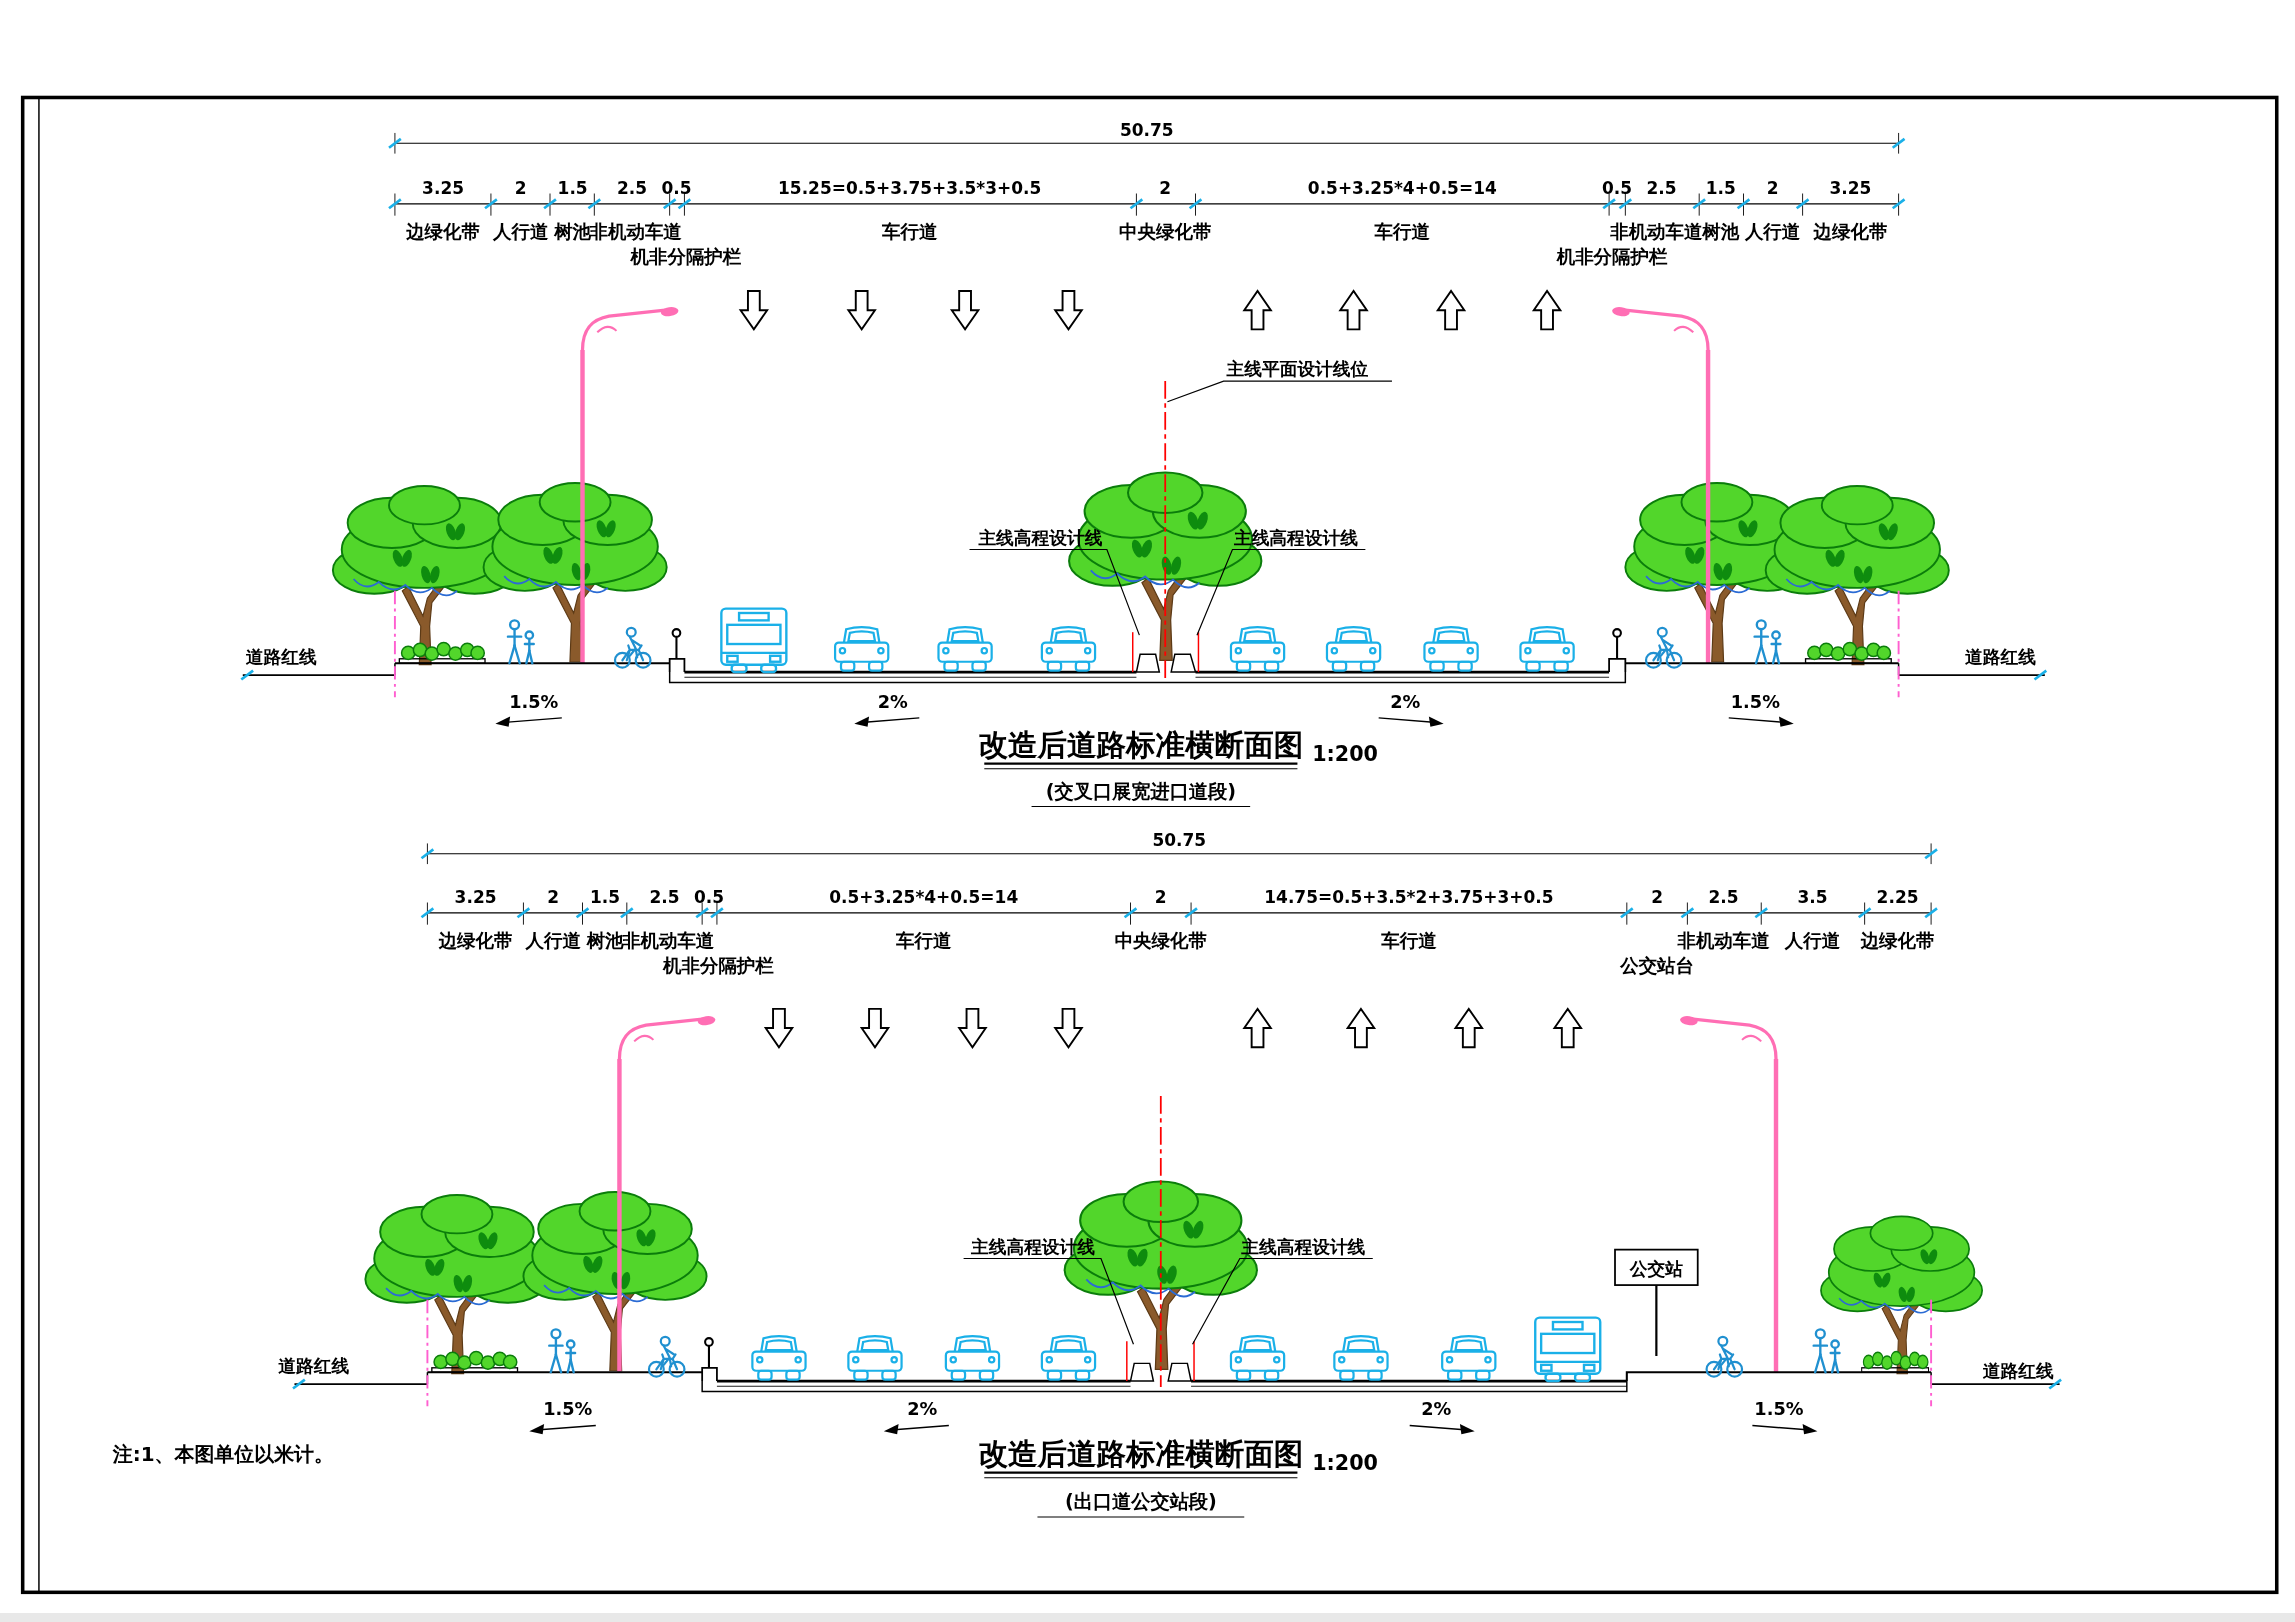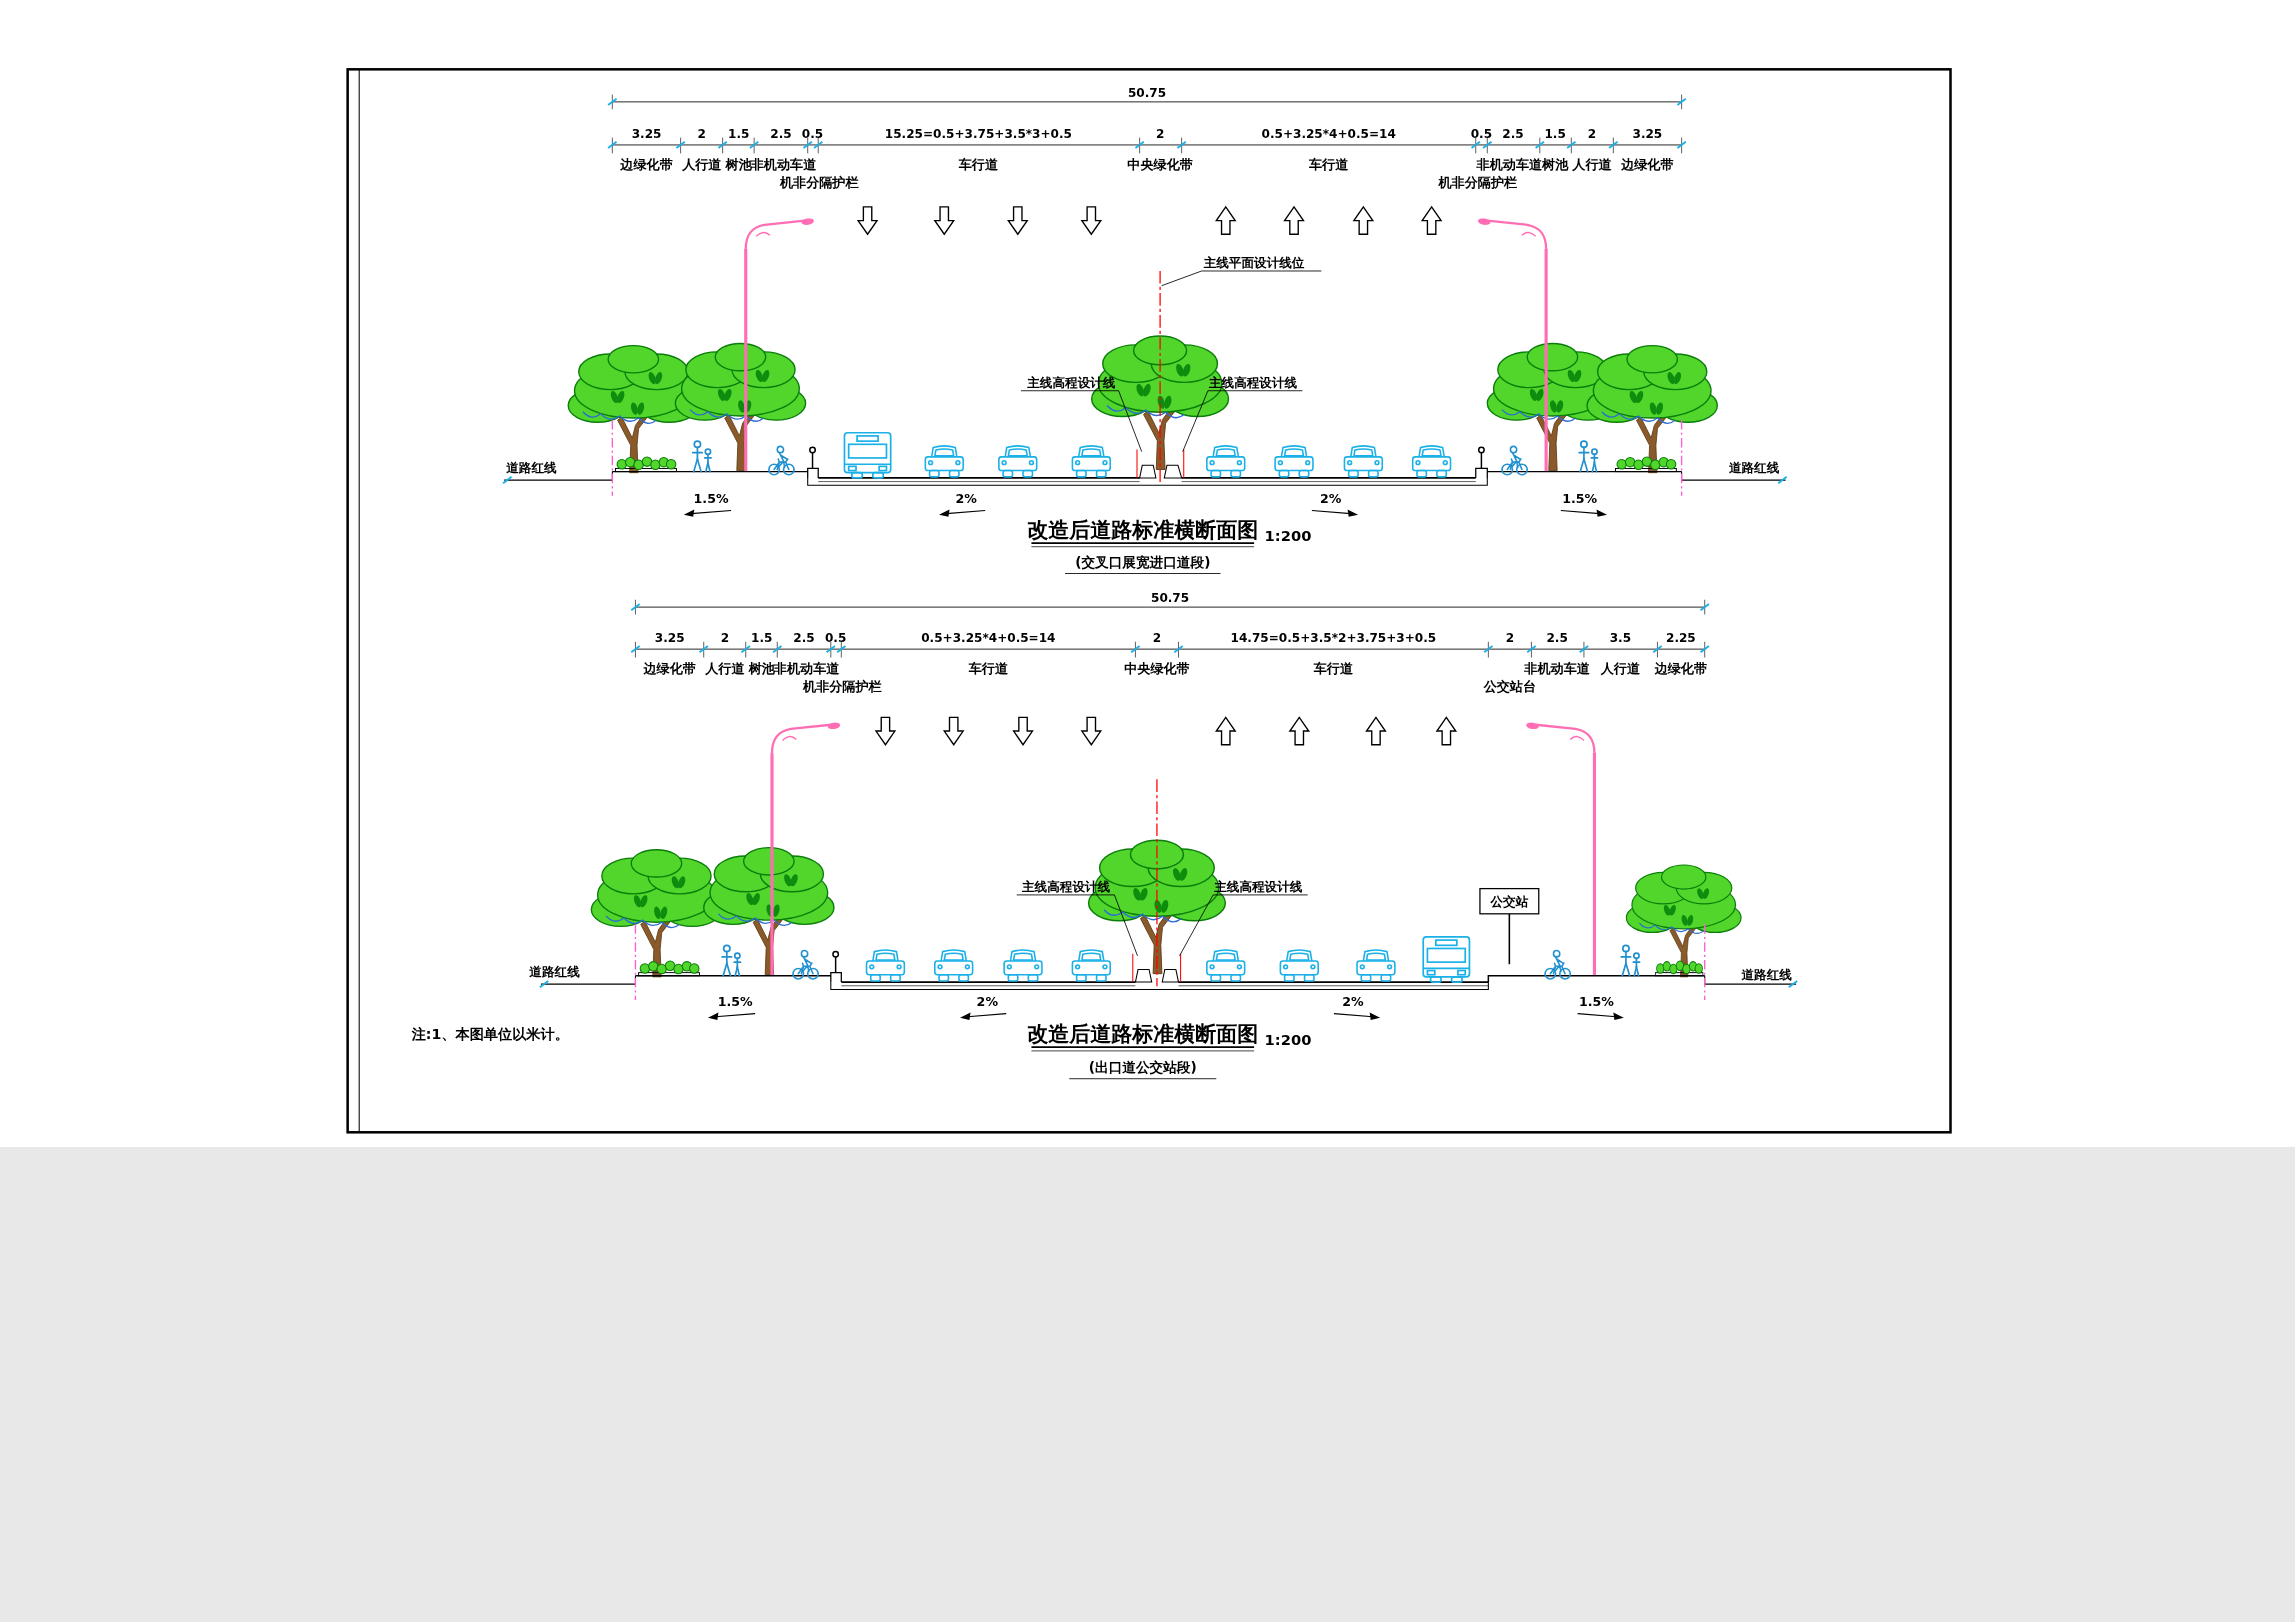--- a/index.html
+++ b/index.html
@@ -1,16 +1,16 @@
 <!DOCTYPE html>
 <html style="font-size:7.4px"><head>
 <meta charset="utf-8">
 <style>
   html,body{margin:0;padding:0;background:#e8e8e8;}
-  .sheet{width:2295px;height:1147px;background:#ffffff;position:relative;}
+  .sheet{width:2295px;height:1613px;background:#ffffff;position:relative;}
   svg{display:block;width:100%;height:100%;}
   text{font-family:"DejaVu Sans",sans-serif;fill:#000;}
   .dim{font-size:11.5px;font-weight:bold;}
   .lbl{font-size:12.5px;font-weight:bold;}
   .ann{font-size:12px;font-weight:bold;}
   .slope{font-size:12px;font-weight:bold;}
   .ttl{font-size:20px;font-weight:bold;}
   .scl{font-size:14px;font-weight:bold;}
   .sub{font-size:13px;font-weight:bold;}
   .note{font-size:13.5px;font-weight:bold;}

